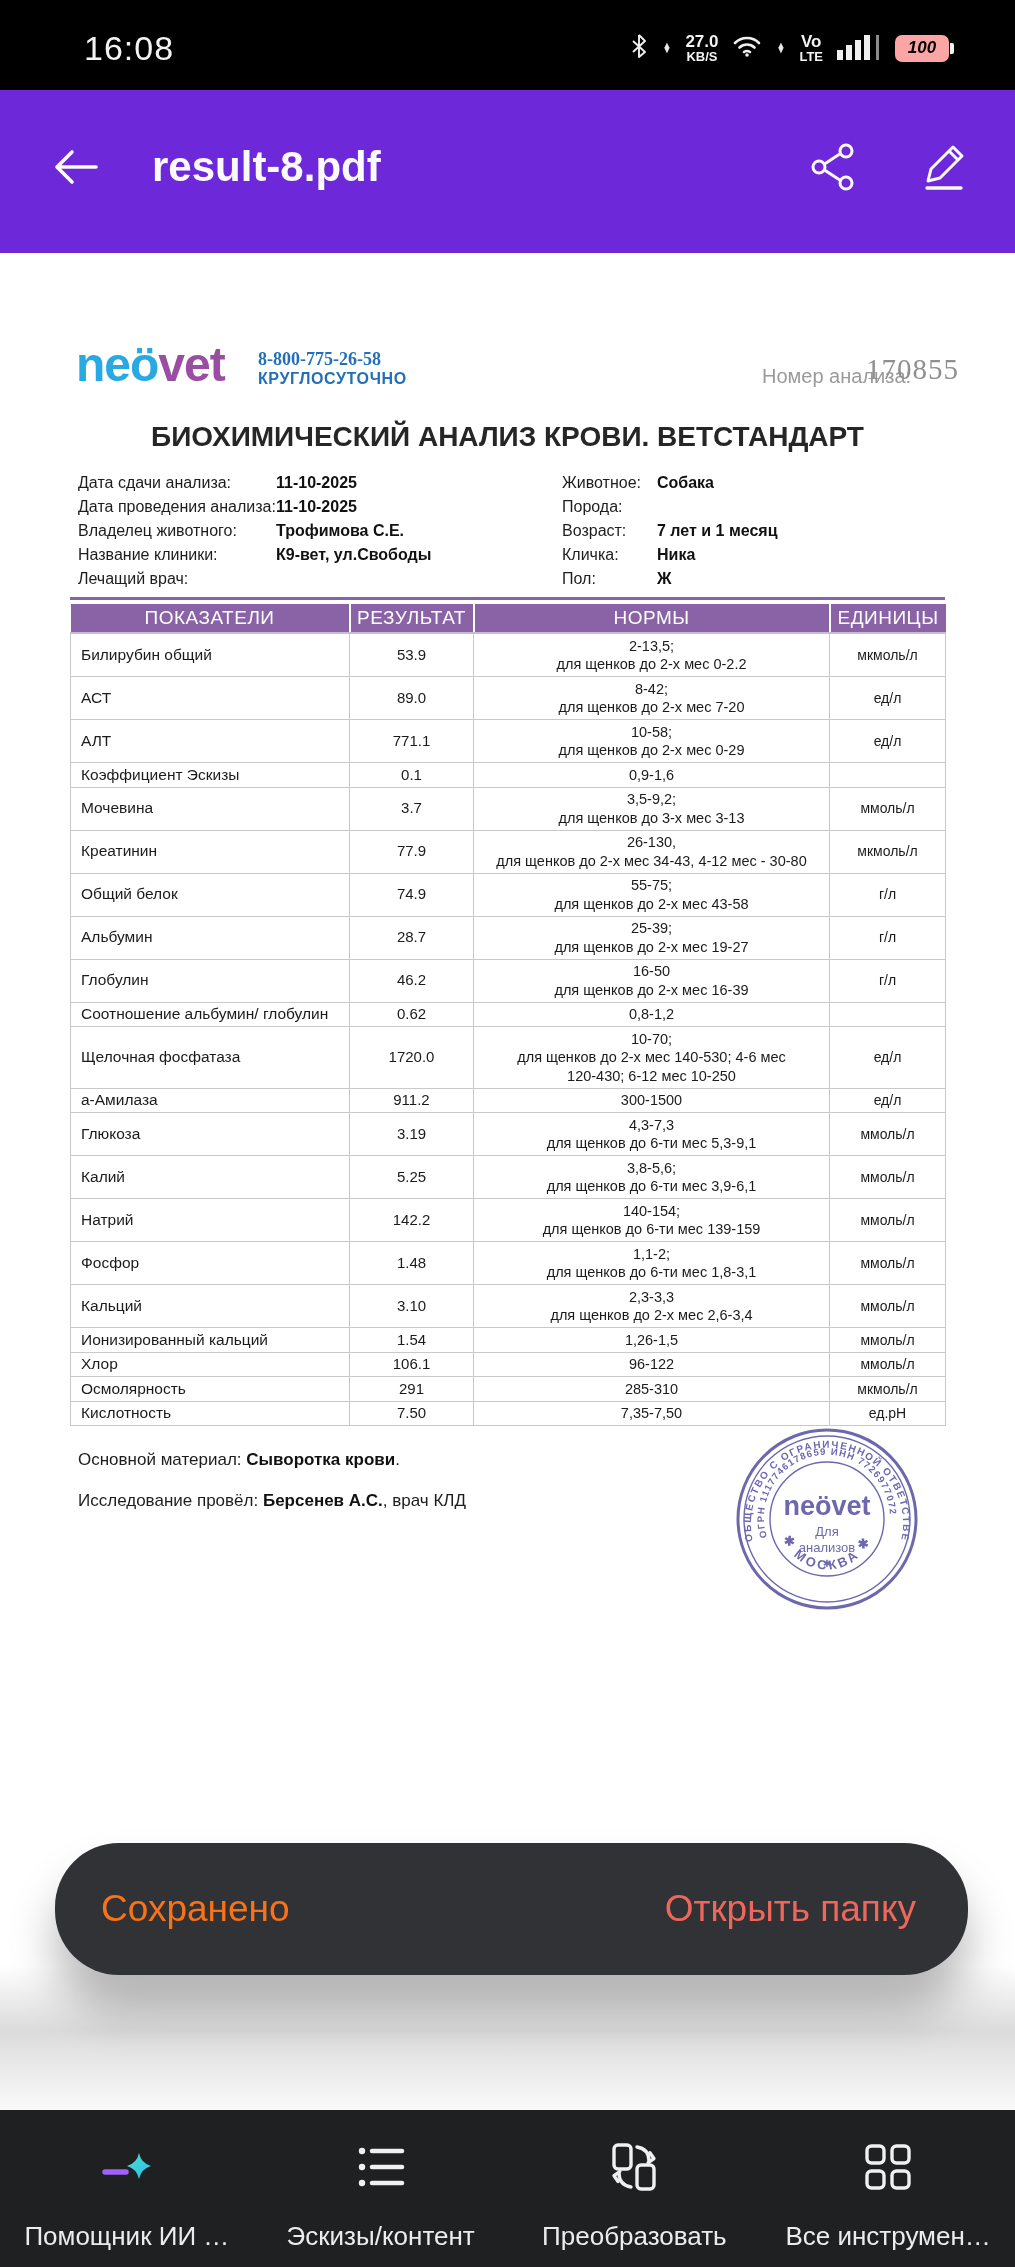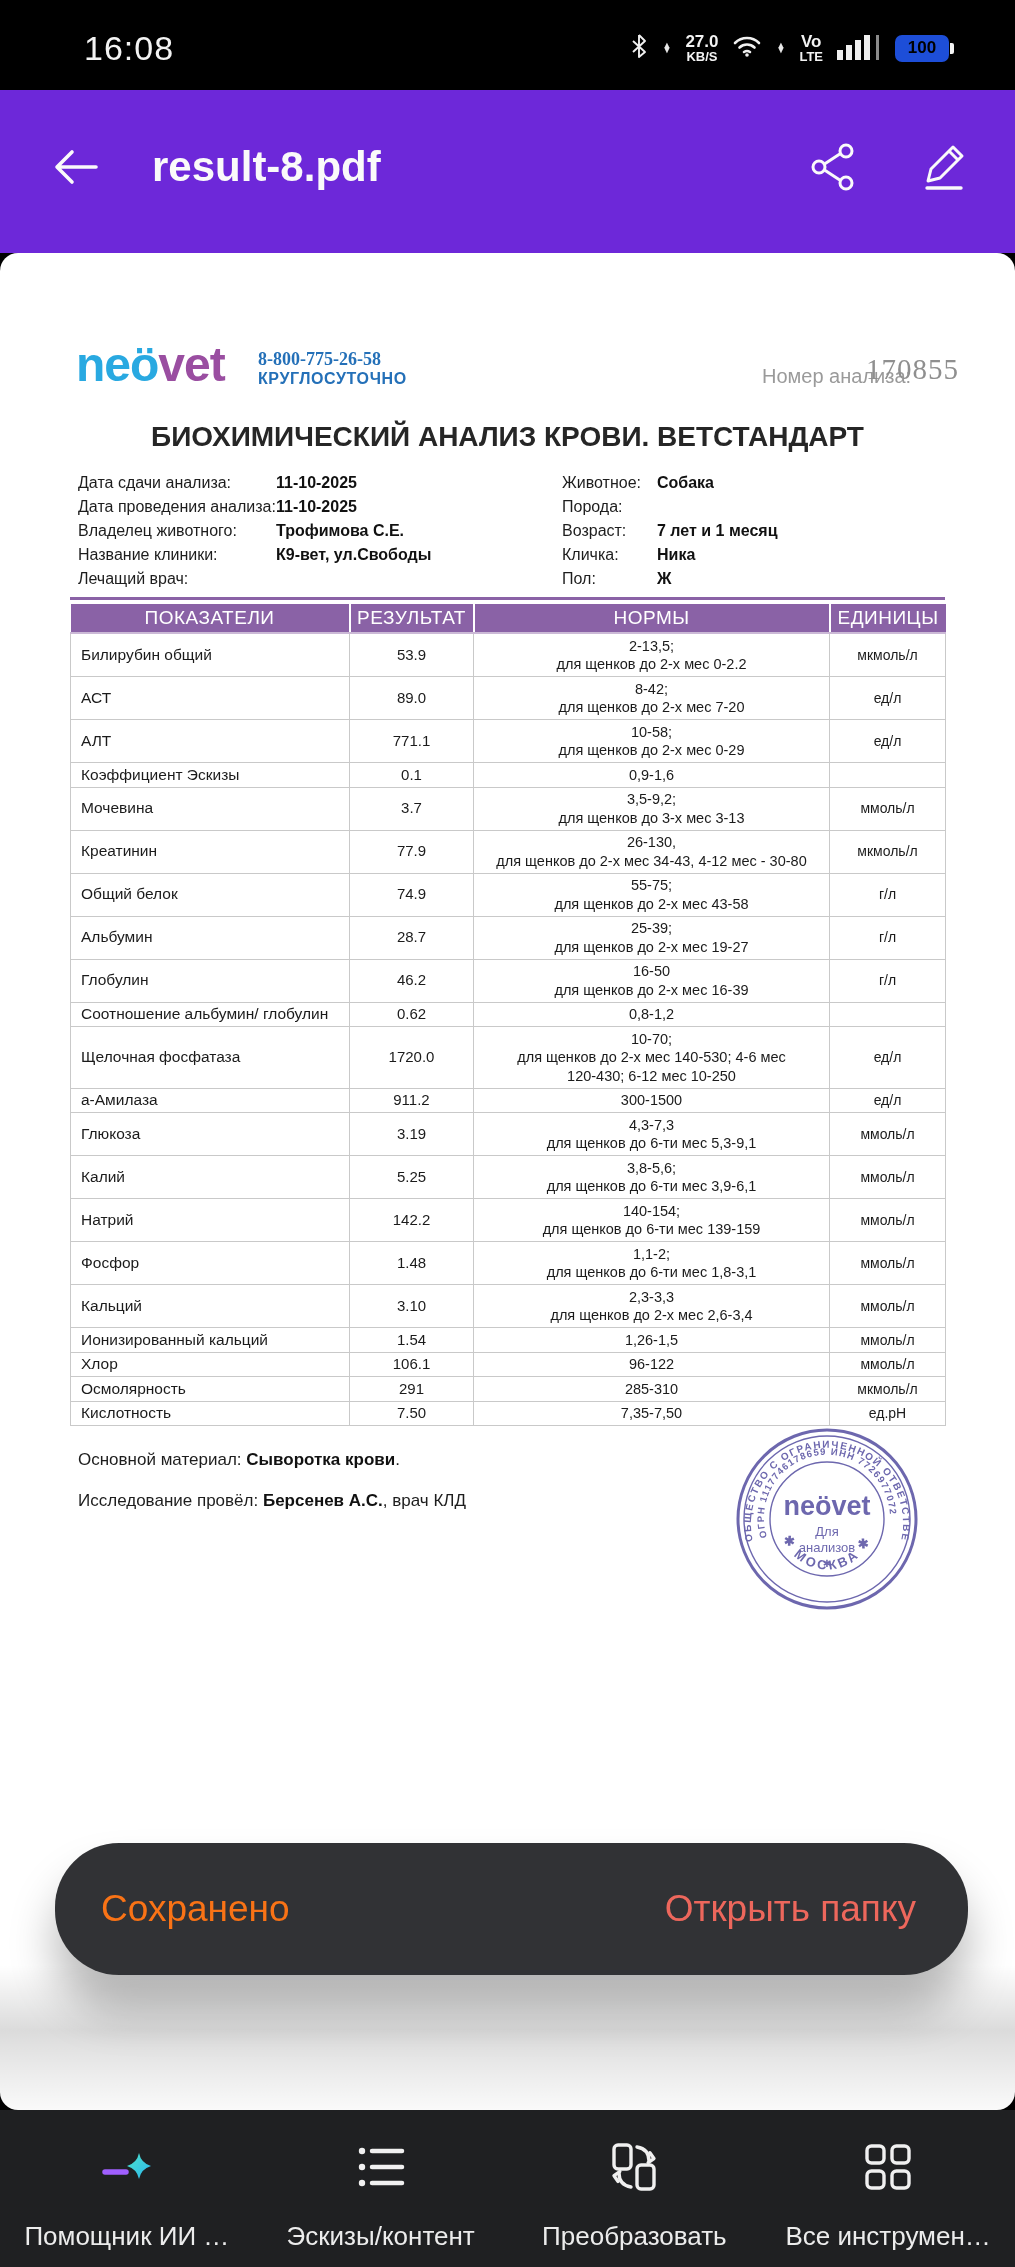--- a/index.html
+++ b/index.html
@@ -7,32 +7,32 @@
   .screen{position:relative;width:1015px;height:2267px;background:#000;overflow:hidden;
           font-family:"Liberation Sans",sans-serif;}
   
   .statusbar{position:absolute;top:0;left:0;width:1015px;height:90px;background:#000;color:#f3f3f3;
              display:flex;align-items:center;justify-content:space-between;padding:6px 66px 0 84px;}
   .sb-time{font-size:34px;font-weight:400;letter-spacing:1px;}
   .sb-right{display:flex;align-items:center;gap:14px;}
   .sb-stack{display:flex;flex-direction:column;align-items:center;line-height:1;font-weight:700;}
   .sb-stack .t1{font-size:17px;} .sb-stack .t2{font-size:13px;}
   .sb-arrows{display:flex;flex-direction:column;line-height:.55;font-size:9px;color:#e8e8e8;}
-  .battery{position:relative;width:54px;height:27px;background:#1d4ed8;border-radius:7px;
-           color:#000;font-size:17px;font-weight:700;display:flex;align-items:center;justify-content:center;}
+  .battery{position:relative;width:54px;height:27px;background:#fca5a5;border-radius:7px;
+           color:#000;font-size:17px;font-weight:700;display:flex;align-items:center;justify-content:center;font-style:italic;}
   .battery:after{content:"";position:absolute;right:-5px;top:8px;width:4px;height:11px;background:#f4f4f4;
                  border-radius:0 2px 2px 0;}
   
   .appbar{position:absolute;top:90px;left:0;width:1015px;height:163px;background:#6d28d9;color:#fafafa;
           display:flex;align-items:center;padding:0 48px 10px 52px;}
   .appbar .title{font-size:42px;font-weight:700;margin-left:52px;flex:1;}
   .appbar .icons{display:flex;align-items:center;gap:66px;}
   .iconbtn{background:none;border:none;padding:0;cursor:pointer;display:flex;}
   
-  .page{position:absolute;top:253px;left:0;width:1015px;height:1857px;background:#fff;color:#1b1b1b;border-radius:18px;}
+  .page{position:absolute;top:253px;left:0;width:1015px;height:1857px;background:#fff;color:#1b1b1b;}
   .logo{position:absolute;top:88px;left:76px;font-size:48px;font-weight:700;letter-spacing:-1px;line-height:1;}
   .logo .neo{color:#29a9e1;} .logo .vet{color:#9a4ea1;}
   .phoneblock{position:absolute;top:96px;left:258px;color:#2470b8;line-height:1.15;}
   .phoneblock .num{font-family:"Liberation Serif",serif;font-size:18px;font-weight:700;}
   .phoneblock .sub{font-size:16px;font-weight:700;letter-spacing:.6px;}
   .an-label{position:absolute;top:112px;left:762px;font-size:20px;color:#9a9a9a;}
   .an-num{position:absolute;top:100px;left:866px;font-size:29px;color:#8f8f8f;
           font-family:"Liberation Serif",serif;letter-spacing:1px;}
   .doc-title{position:absolute;top:168px;left:0;width:100%;text-align:center;font-size:28px;
              font-weight:700;color:#262626;letter-spacing:0;}

